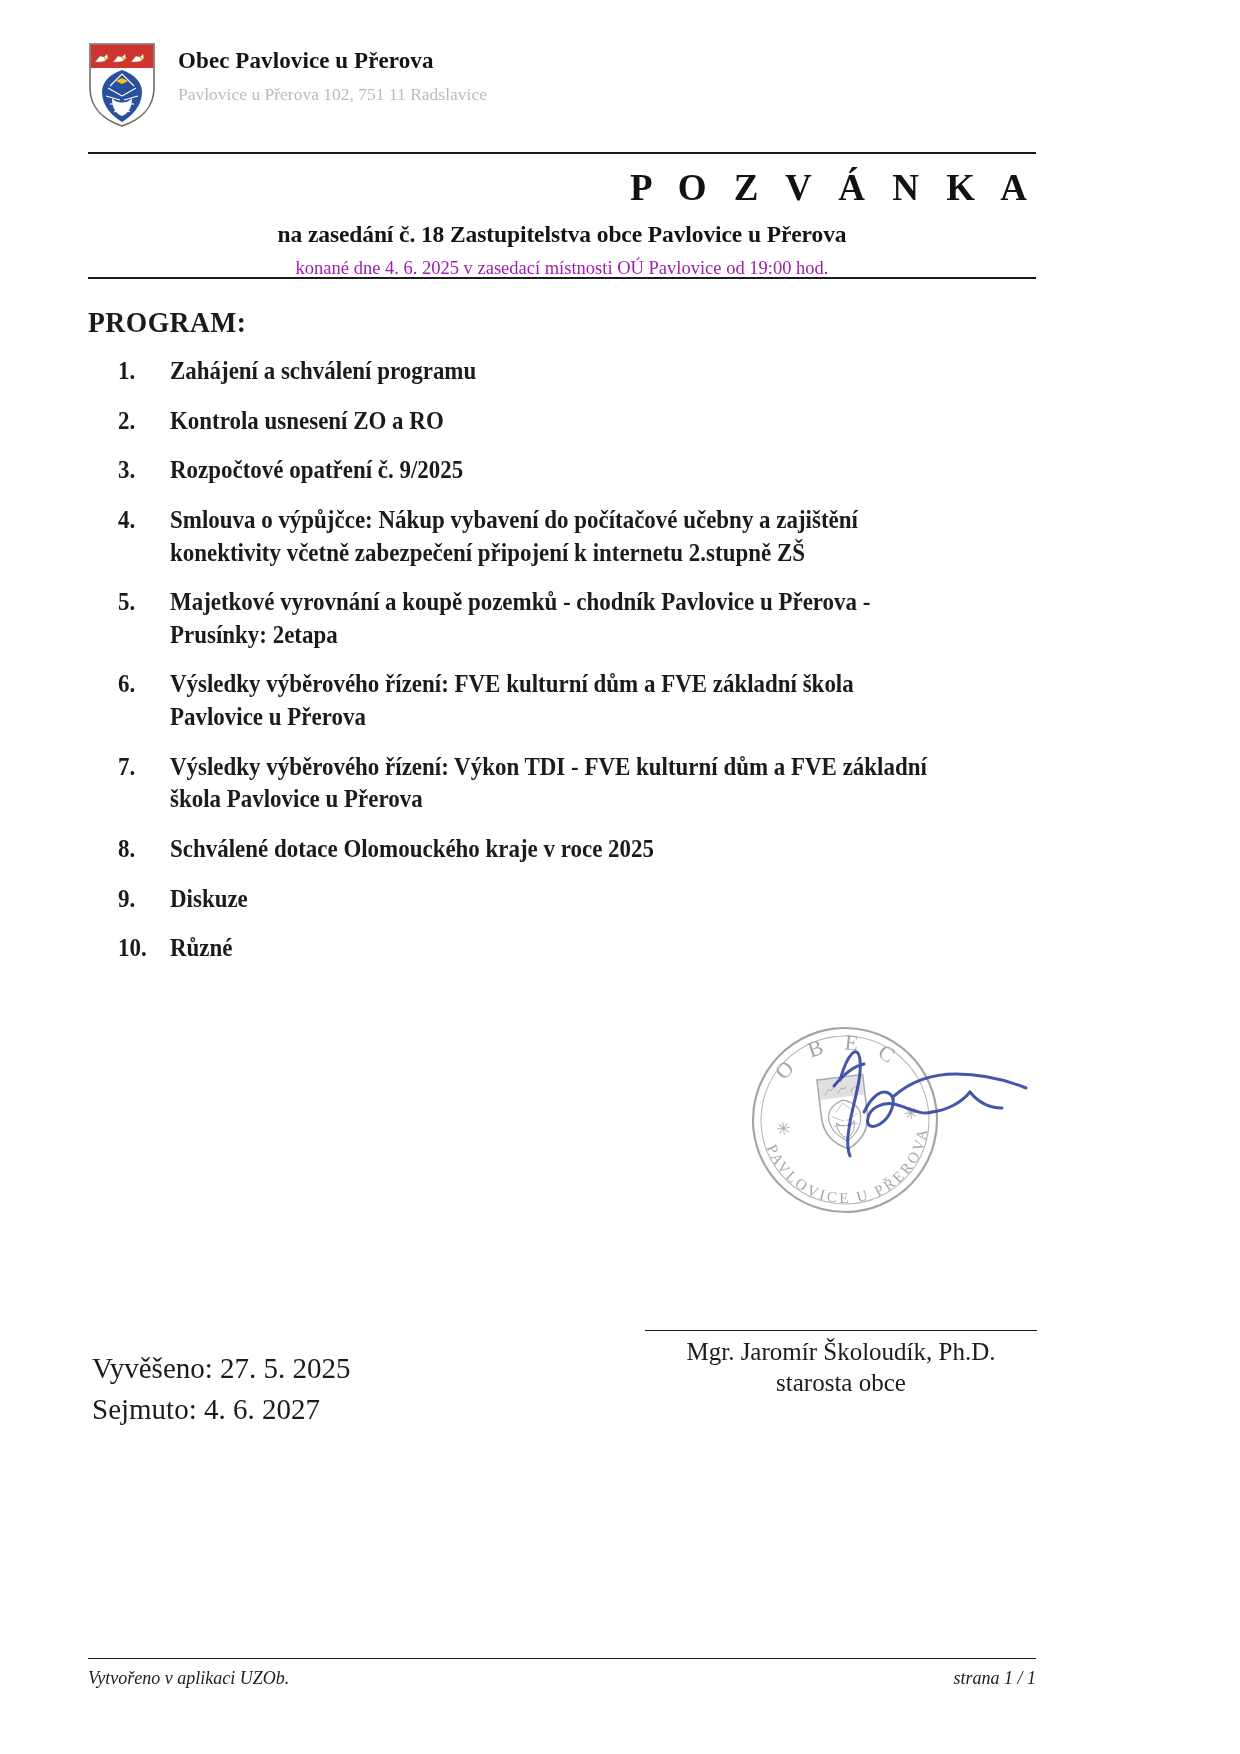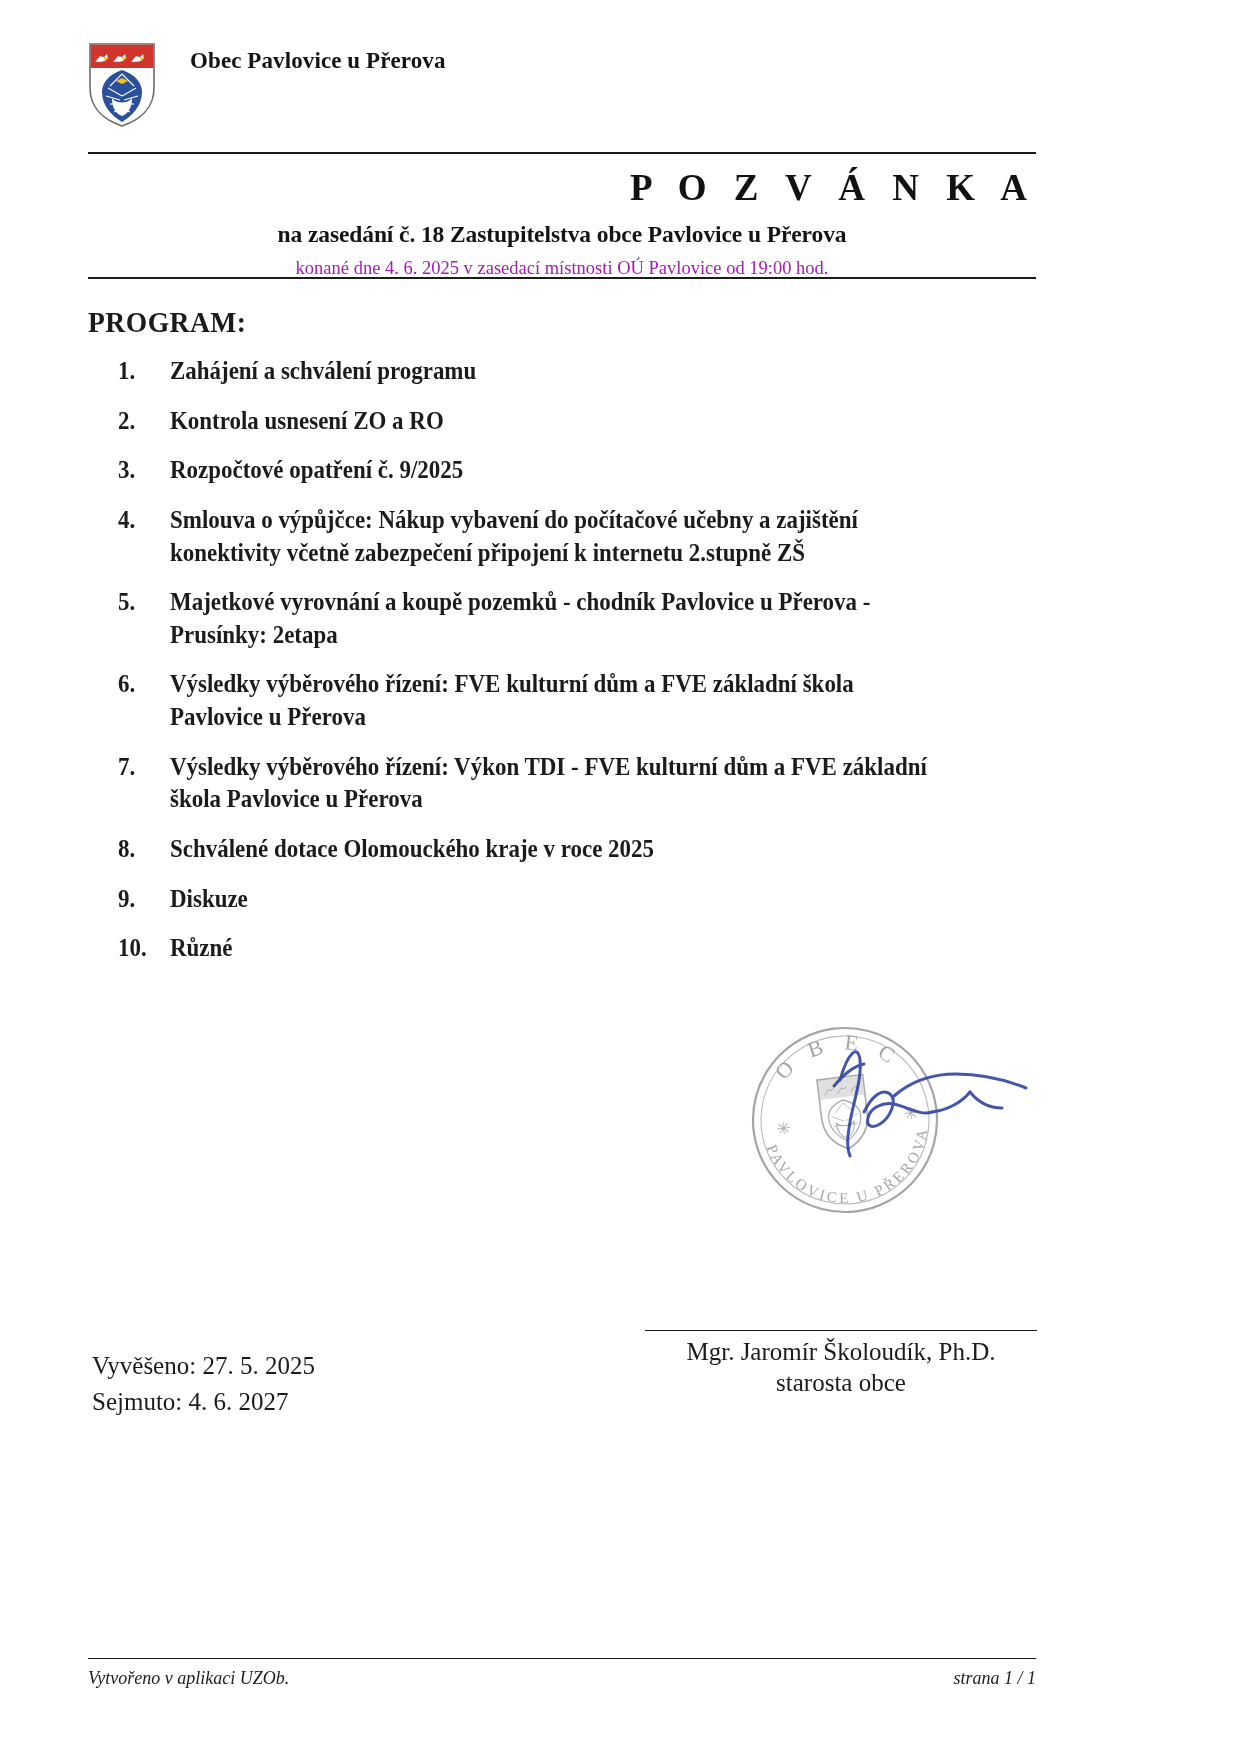--- a/index.html
+++ b/index.html
@@ -19,21 +19,20 @@
     box-sizing: border-box;
   }
   
   .header {
     position: absolute;
     left: 88px;
     top: 42px;
     width: 950px;
     display: flex;
     align-items: flex-start;
-    gap: 12px;
   }
   .crest {
     width: 68px;
     height: 86px;
     margin-right: 22px;
     flex: none;
   }
   .org-block { padding-top: 6px; }
   .org-name {
     font-family: "Liberation Serif", serif;
@@ -137,21 +136,21 @@
     transform-origin: left center;
     width: 111%;
   }
 
   
   .posting {
     position: absolute;
     left: 92px;
     top: 1348px;
     font-family: "Liberation Serif", serif;
-    font-size: 25px;
+    font-size: 29px;
     line-height: 1.42;
   }
   .sig-block {
     position: absolute;
     left: 645px;
     top: 1330px;
     width: 392px;
     text-align: center;
   }
   .sig-rule {
@@ -241,20 +240,21 @@
           <path d="M46 62 L35 62"></path>
         <path d="M26 70 L34 66"></path>
           <path d="M42 70 L34 66"></path>
       </g>
       <path d="M24 56 C24 66 28 72 34 74 C40 72 44 66 44 56 C40 62 28 62 24 56 Z" fill="#ffffff"></path>
       <path d="M34 36 l6 3 -6 3 -6 -3 z" fill="#f2c319"></path>
     </svg>
     <div class="org-block">
       <div class="org-name">Obec Pavlovice u Přerova</div>
       <div class="org-addr">
+        <div>Pavlovice u Přerova 102, 751 11 Radslavice</div>
       </div>
     </div>
   </div>
 
   <div class="rule top"></div>
 
   <div class="titlewrap">
     <div class="doc-title">P O Z V Á N K A</div>
     <div class="doc-subtitle">na zasedání č. 18 Zastupitelstva obce Pavlovice u Přerova</div>
     <div class="doc-meta">konané dne 4. 6. 2025 v zasedací místnosti OÚ Pavlovice od 19:00 hod.</div>

